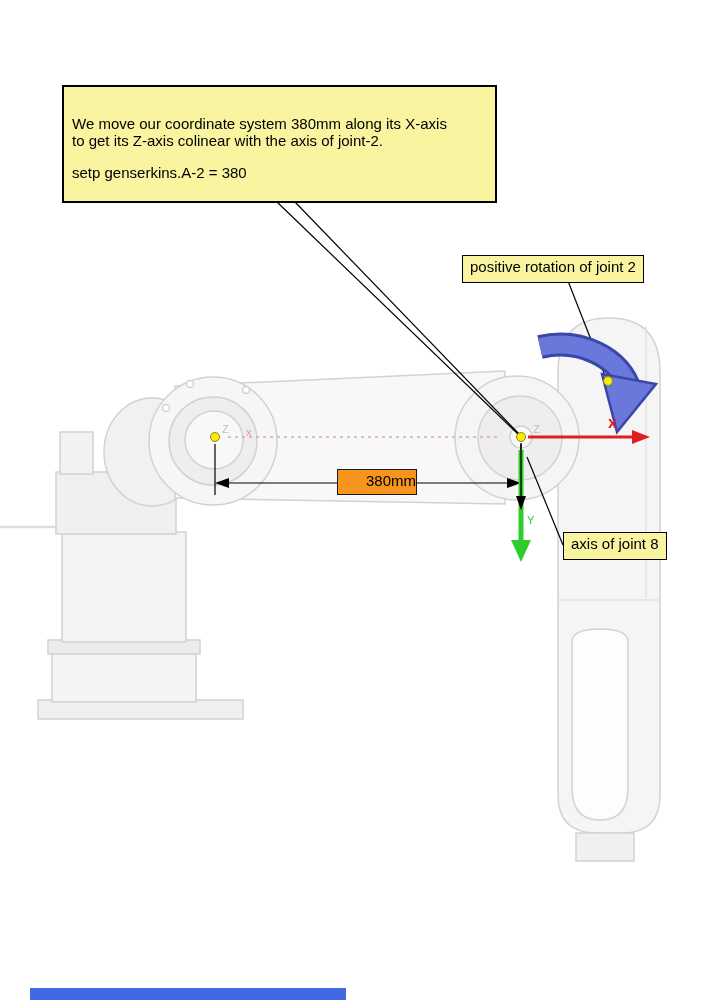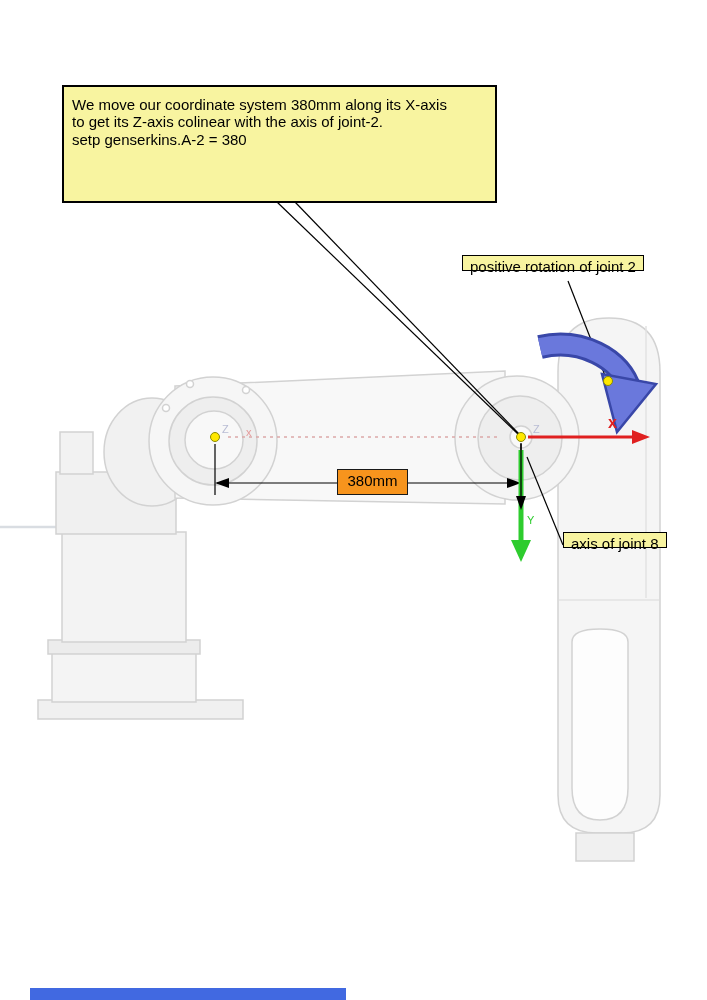--- a/index.html
+++ b/index.html
@@ -7,35 +7,35 @@
     position:relative; width:707px; height:1000px; background:#ffffff;
     font-family:"Liberation Sans", sans-serif; overflow:hidden;
   }
   .scene { position:absolute; left:0; top:0; }
 
   .note-box {
     position:absolute; left:62px; top:85px; width:435px; height:118px;
     box-sizing:border-box; background:#f8f4a0; border:2px solid #000;
     padding:5px 8px; font-size:15px; line-height:1.16; color:#000;
   }
-  .note-body { margin-top:4px; }
-  .note-cmd  { }
+  .note-body { margin-top:23px; }
+  .note-cmd  { margin-top:14px; }
 
   .callout {
-    position:absolute; box-sizing:border-box; height:16px;
+    position:absolute; box-sizing:border-box; height:28px;
     background:#f8f4a0; border:1.5px solid #000; color:#000;
     font-size:15px; line-height:20px; padding:1px 7px; white-space:nowrap;
   }
   .callout-rotation { left:462px; top:255px; }
   .callout-axis     { left:563px; top:532px; }
 
   .dim-label {
-    position:absolute; left:337px; top:469px; width:71px; height:26px;
+    position:absolute; left:337px; top:469px; width:80px; height:26px;
     box-sizing:border-box; background:#f7941d; border:1.5px solid #1a1a1a;
-    color:#000; font-size:15px; line-height:22px; text-align:center;
+    color:#000; font-size:15px; line-height:22px; text-align:right;
   }
 
   .bottom-bar {
     position:absolute; left:30px; top:988px; width:316px; height:12px;
     background:#4169e1;
   }
 
   .axis-tiny { font:11px "Liberation Sans", sans-serif; }
   .axis-x    { font:bold 16px "Liberation Sans", sans-serif; }
 </style>

